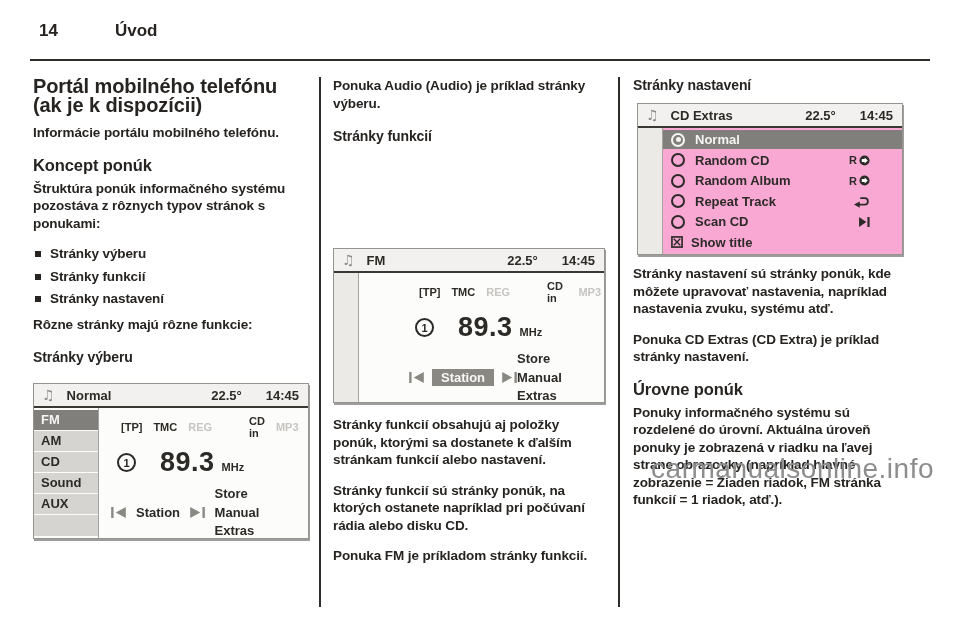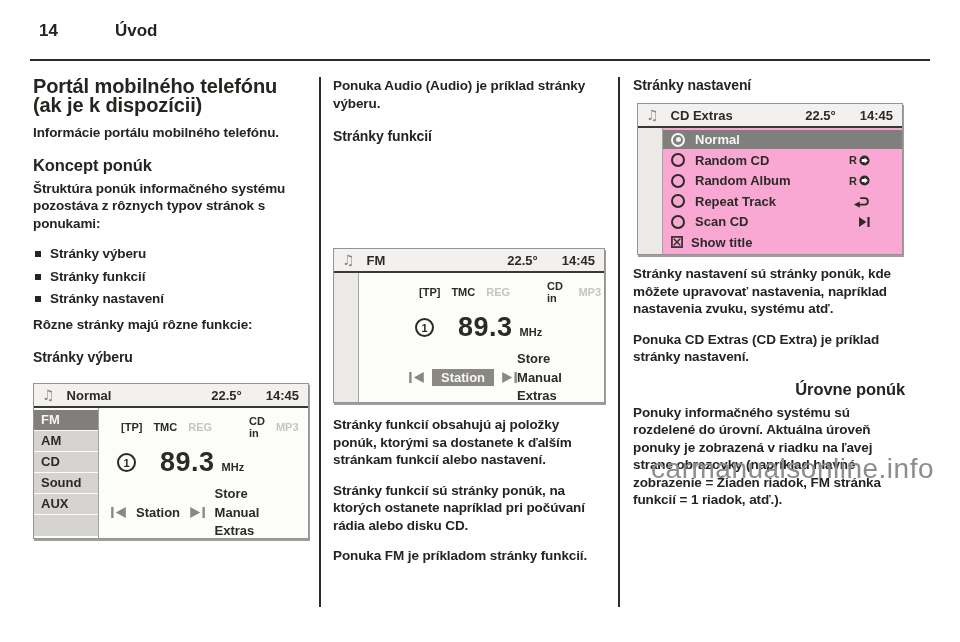--- a/index.html
+++ b/index.html
@@ -129,21 +129,21 @@
     <p><span>Ponuka </span><span>FM</span><span> je príkladom stránky funkcií.</span></p>
   </div>
 
   <div class="col" id="col3">
     <div class="h-sub" style="margin-top:0;">Stránky nastavení</div>
   </div>
 
   <div class="col" id="col3-lower">
     <p>Stránky nastavení sú stránky ponúk, kde môžete upravovať nastavenia, napríklad nastavenia zvuku, systému atď.</p>
     <p><span>Ponuka </span><span>CD Extras (CD Extra)</span><span> je príklad stránky nastavení.</span></p>
-    <div class="h-lg" style="text-align:right;">Úrovne ponúk</div>
+    <div class="h-lg" style="">Úrovne ponúk</div>
     <p>Ponuky informačného systému sú rozdelené do úrovní. Aktuálna úroveň ponuky je zobrazená v riadku na ľavej strane obrazovky (napríklad hlavné zobrazenie = Žiaden riadok, FM stránka funkcií = 1 riadok, atď.).</p>
   </div>
 
   <div class="shot" id="shot-audio">
     <div class="shot-header">
       <span class="note-icon">♫</span>
       <span>Normal</span>
       <span class="shot-temp">22.5°</span>
       <span>14:45</span>
     </div>

